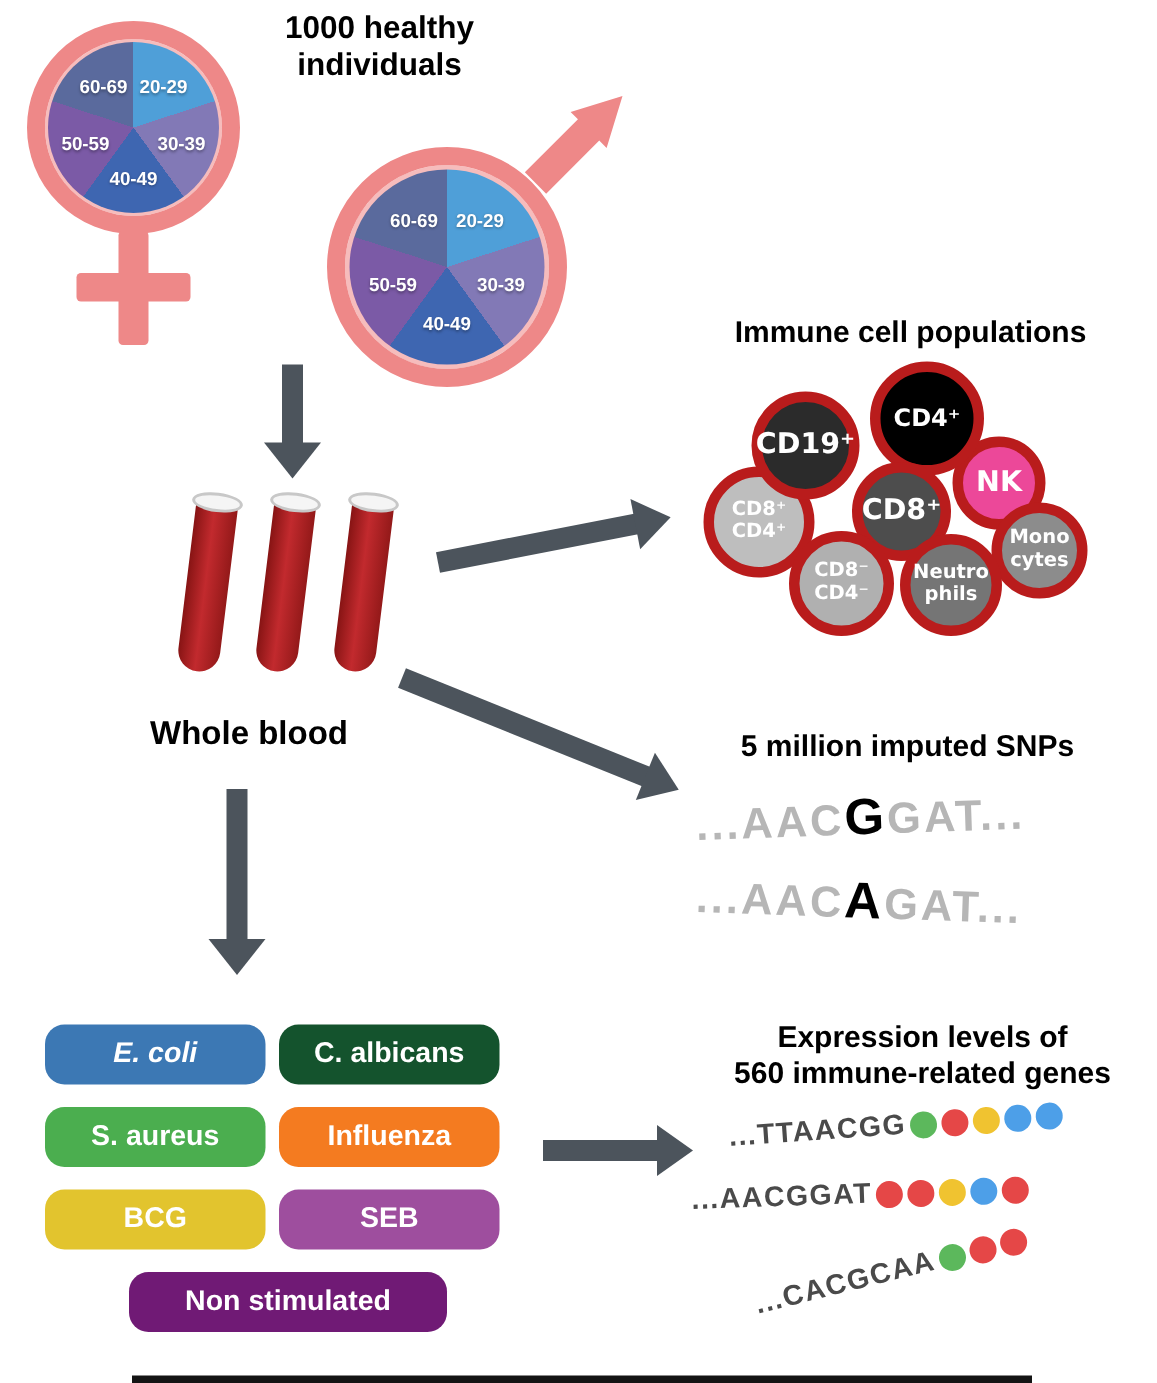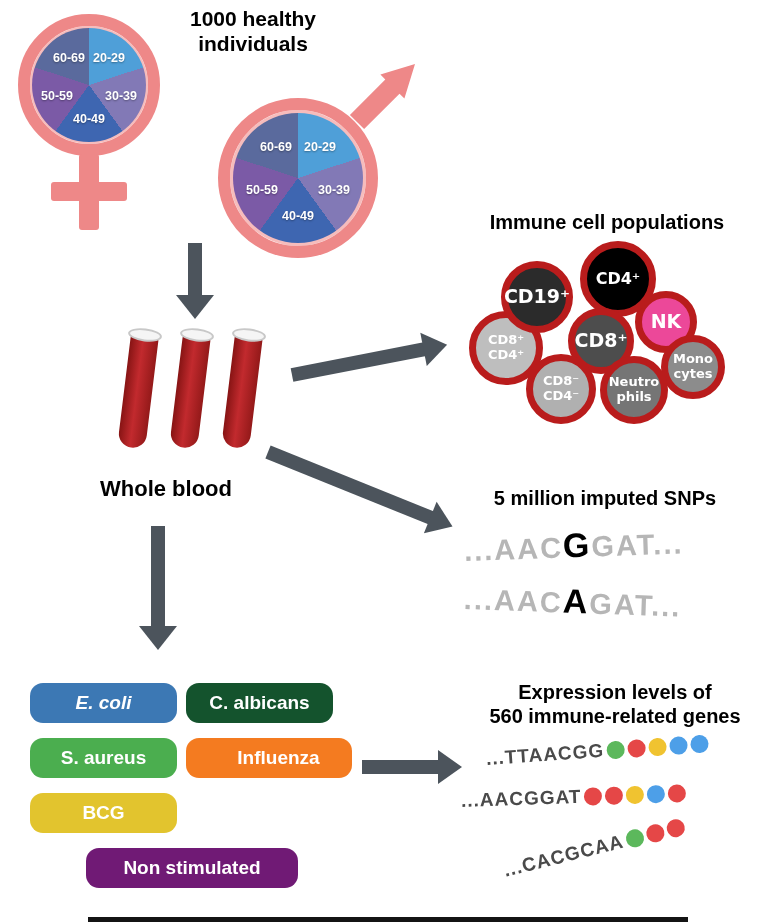--- a/index.html
+++ b/index.html
@@ -190,25 +190,28 @@
 
   <div class="pill" style="left: 30px; top: 683px; width: 147px; background-color: rgb(60, 120, 180); font-style: italic;">
       <span>E. coli</span>
     </div>
   <div class="pill" style="left: 186px; top: 683px; width: 147px; background-color: #14532d;">
       <span>C. albicans</span>
     </div>
   <div class="pill" style="left: 30px; top: 738px; width: 147px; background-color: rgb(75, 174, 79);">
       <span>S. aureus</span>
     </div>
-  <div class="pill" style="left: 186px; top: 738px; width: 147px; background-color: rgb(244, 123, 32); padding-left: 19px;">
+  <div class="pill" style="left: 186px; top: 738px; width: 147px; background-color: rgb(244, 123, 32);">
       <span>Influenza</span>
     </div>
   <div class="pill" style="left: 30px; top: 793px; width: 147px; background-color: rgb(226, 196, 46);">
       <span>BCG</span>
+    </div>
+  <div class="pill" style="left: 186px; top: 793px; width: 147px; background-color: rgb(158, 78, 158);">
+      <span>SEB</span>
     </div>
   <div class="pill" style="left: 86px; top: 848px; width: 212px; background-color: #701a75;">
       <span>Non stimulated</span>
     </div>
 
   <div class="arr arr-r" style="left:362px; top:750px; width:100px;">
     <span class="shaft"></span>
       <span class="head"></span>
   </div>
 

